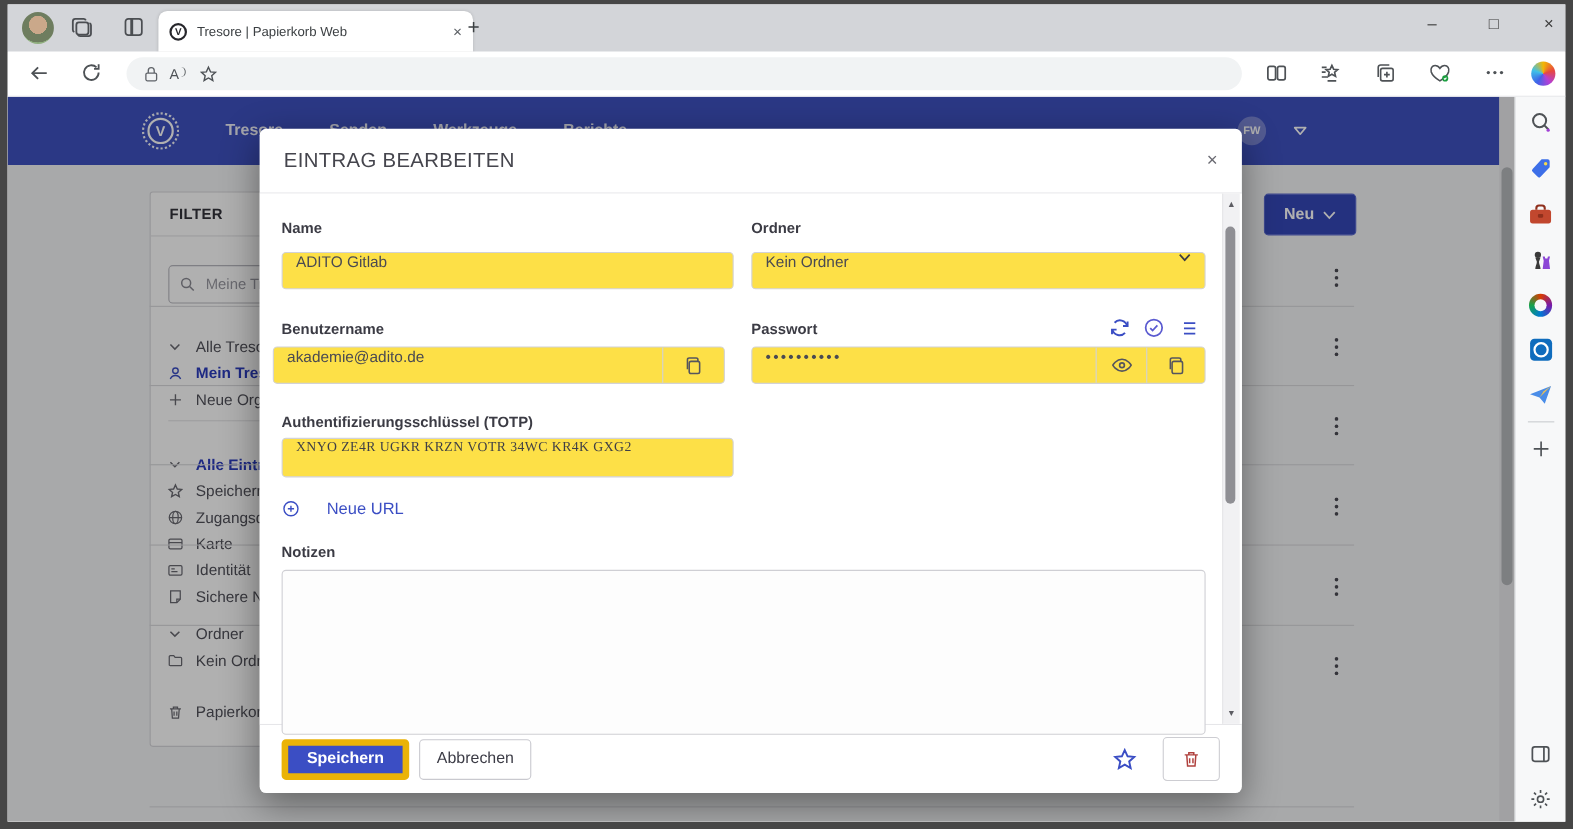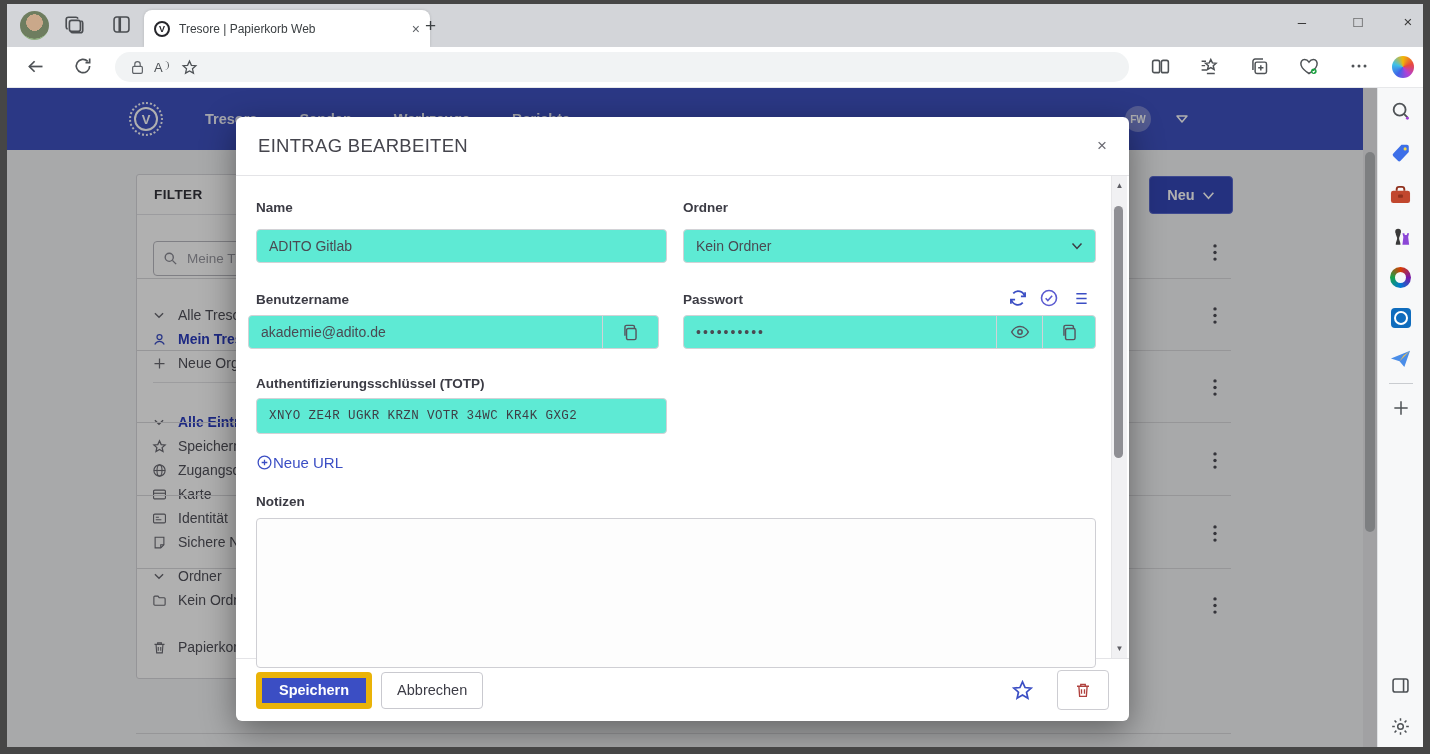--- a/index.html
+++ b/index.html
@@ -85,34 +85,34 @@
 
   
   .overlay{position:absolute;inset:0;background:rgba(0,0,0,.31)}
   .modal{position:absolute;left:229px;top:29px;width:893px;height:604px;background:#fff;border-radius:6px;
          box-shadow:0 10px 34px rgba(0,0,0,.42);display:flex;flex-direction:column;overflow:hidden}
   .m-head{height:58px;flex:none;border-bottom:1px solid #e4e4e7;display:flex;align-items:center;padding:0 22px}
   .m-title{font-size:18.5px;color:#45454d;letter-spacing:.3px}
   .m-close{margin-left:auto;color:#6a6a72;font-size:17px}
   .m-body{position:relative;flex:1;background:#fff}
   .lbl{position:absolute;font-size:13.5px;font-weight:bold;color:#3b3b44}
-  .inp{position:absolute;height:34px;border:1px solid #d2d2d6;border-radius:4px;background:#5eead4;box-sizing:border-box;
-       display:flex;align-items:center}
+  .inp{position:absolute;height:34px;border:1px solid #d2d2d6;border-radius:4px;background:#fde047;box-sizing:border-box;
+       display:flex;align-items:flex-start}
   .inp input{border:none;outline:none;background:transparent;flex:1;min-width:0;padding:0 12px;font-size:14px;
        color:#4a4a52;font-family:inherit}
   .ibtn{border-left:1px solid #d2d2d6;align-self:stretch;display:flex;align-items:center;justify-content:center;color:#55555e}
   .sel{justify-content:space-between;padding:0 12px;font-size:14px;color:#4a4a52}
   .pwicons{position:absolute;display:flex;gap:11px;color:#3b4ec4;align-items:center}
-  .mono input{font-family:Liberation Mono, monospace;font-size:12.5px;letter-spacing:.4px;color:#3f3f46}
+  .mono input{font-family:Liberation Serif, serif;font-size:12.5px;letter-spacing:.4px;color:#3f3f46}
   .totp-box{position:absolute;left:439px;top:214px;width:177px;height:54px;border:3px solid #e4302f;border-radius:2px;
        box-sizing:border-box;display:flex;align-items:center;padding:0 10px;gap:12px}
   .totp-ring{width:33px;height:33px;border-radius:50%;border:4px solid #2b3cc4;box-sizing:border-box;display:flex;
        align-items:center;justify-content:center;font-size:11px;font-weight:bold;color:#4a4a52}
   .totp-code{font-size:19px;color:#35353c;letter-spacing:2px;white-space:nowrap}
-  .addurl{position:absolute;left:20px;top:278px;display:flex;align-items:center;gap:0;color:#3b4ec4;font-size:15px}
+  .addurl{position:absolute;left:20px;top:278px;display:flex;align-items:center;gap:24px;color:#3b4ec4;font-size:15px}
   .notes{position:absolute;left:20px;top:342px;width:840px;height:150px;border:1px solid #cfcfd4;border-radius:4px;
        background:#fdfdfd;box-sizing:border-box;resize:none;outline:none;font-family:inherit;font-size:14px;padding:8px 10px}
   .m-scroll{position:absolute;right:2px;top:0;bottom:0;width:15px;background:#f1f1f3;border-left:1px solid #e6e6e8}
   .m-scroll .thumb{position:absolute;left:2px;width:9px;top:30px;height:252px;background:#8f8f94;border-radius:5px}
   .m-scroll .arr{position:absolute;left:0;width:15px;text-align:center;font-size:8px;color:#5d5d63}
   .m-foot{height:62px;flex:none;border-top:1px solid #e4e4e7;display:flex;align-items:center;padding:0 20px;gap:9px}
   .btn-save{background:#3b4ec4;color:#fff;border:6px solid #eab308;border-radius:4px;height:37px;padding:0 17px;
        font-size:14.5px;font-weight:bold;font-family:inherit}
   .btn-cancel{background:#fff;color:#3c3c46;border:1px solid #c9c9cf;border-radius:4px;height:37px;padding:0 15px;
        font-size:14.5px;font-family:inherit}

